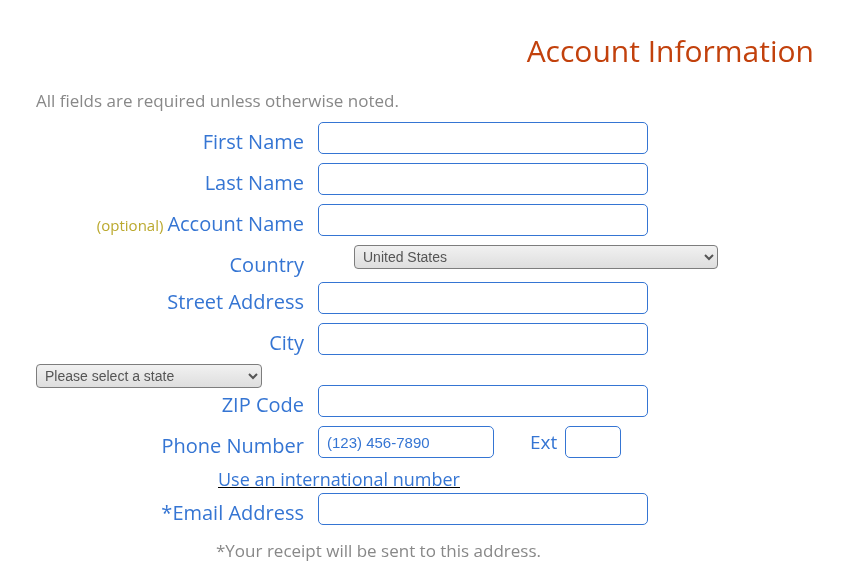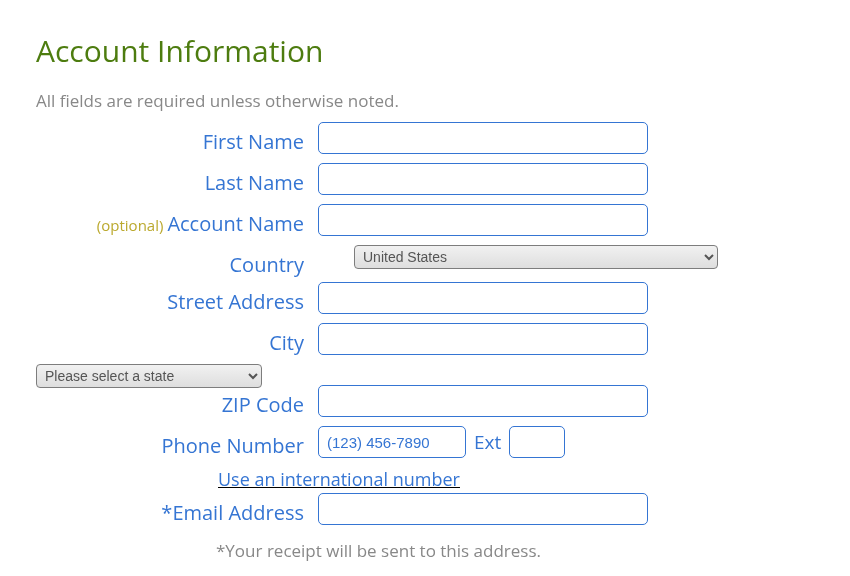--- a/index.html
+++ b/index.html
@@ -9,22 +9,23 @@
     }
     body {
       font-family: "Open Sans", "Segoe UI", Arial, sans-serif;
       background: #fff;
       padding: 30px 36px;
       width: 850px;
     }
     .page-title {
       font-size: 30px;
       font-weight: 400;
-      color: #4d7c0f;
+      color: #c2410c;
       margin-bottom: 18px;
+      text-align: right;
     }
     .instruction {
       font-size: 17px;
       color: #888;
       margin-bottom: 10px;
     }
     .form-row {
       display: flex;
       align-items: flex-start;
       margin-bottom: 1px;
@@ -56,21 +57,21 @@
       border: 1px solid #3575d3;
       border-radius: 5px;
       padding: 4px 8px;
       font-size: 15px;
       outline: none;
     }
     .w-wide {
       width: 330px;
     }
     .w-phone {
-      width: 148px;
+      width: 176px;
     }
     .w-ext {
       width: 56px;
     }
     input::placeholder {
       color: #3575d3;
       opacity: 1;
     }
     select {
       height: 24px;
@@ -84,20 +85,21 @@
     .sel-country {
       width: 364px;
       margin-left: 36px;
     }
     .sel-state {
       width: 226px;
     }
     .ext-label {
       font-size: 19px;
       color: #3575d3;
+      margin-left: 28px;
     }
     .intl-row {
       margin-top: 0;
       margin-bottom: 2px;
       text-decoration: underline;
     }
     .intl-link {
       color: #3575d3;
       font-size: 18px;
       cursor: pointer;

